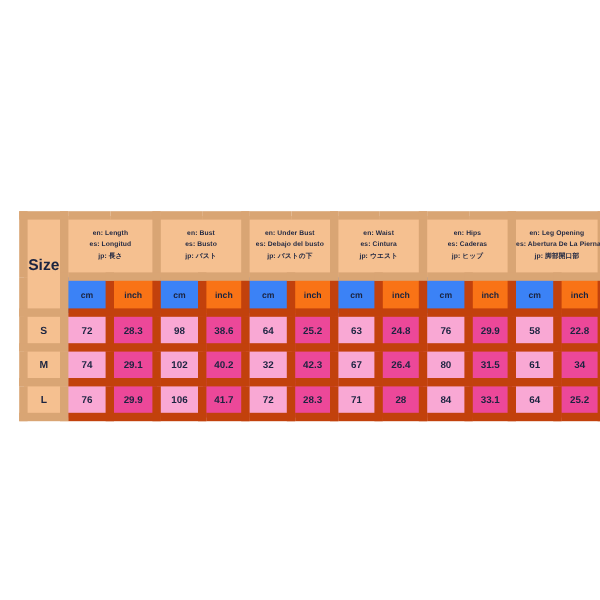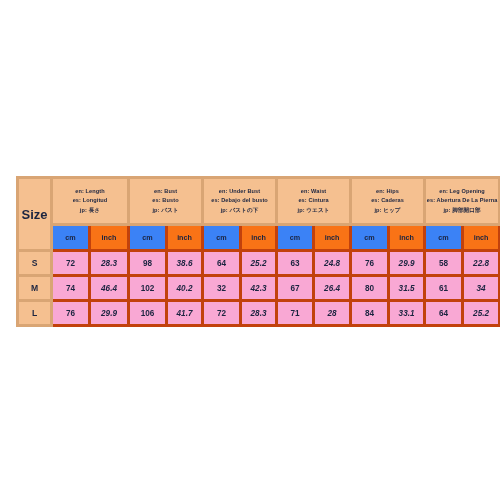--- a/index.html
+++ b/index.html
@@ -22,21 +22,21 @@
   #size-table {
     position: absolute;
     left: 16px;
     top: 176px;
     width: 466px;
     border-collapse: collapse;
     table-layout: fixed;
     background: #ffffff;
   }
   #size-table td, #size-table th {
-    border: 3px solid #c2410c;
+    border: 7px solid #c2410c;
     padding: 0;
     margin: 0;
     text-align: center;
     vertical-align: middle;
     color: #1b2440;
   }
   
   .size-corner {
     background: #f5c090;
     font-size: 13px;
@@ -79,21 +79,21 @@
     font-weight: bold;
     color: #1b2440;
   }
   
   .d-cell {
     height: 22px;
     font-size: 8.2px;
     font-weight: bold;
   }
   .d-cm { background: #f9a8d4; }
-  .d-in { background: #f9a8d4; font-style: italic; }
+  .d-in { background: #ec4899; }
 </style>
 </head>
 <body>
 
 <div id="canvas">
   <table id="size-table">
     <colgroup id="table-colgroup">
         <col style="width: 34px;">
         <col style="width: 38px;">
         <col style="width: 39px;">
@@ -169,21 +169,21 @@
           <td class="d-cell d-cm">63</td>
           <td class="d-cell d-in">24.8</td>
           <td class="d-cell d-cm">76</td>
           <td class="d-cell d-in">29.9</td>
           <td class="d-cell d-cm">58</td>
           <td class="d-cell d-in">22.8</td>
         </tr>
         <tr>
           <td class="size-label">M</td>
           <td class="d-cell d-cm">74</td>
-          <td class="d-cell d-in">46.4</td>
+          <td class="d-cell d-in">29.1</td>
           <td class="d-cell d-cm">102</td>
           <td class="d-cell d-in">40.2</td>
           <td class="d-cell d-cm">32</td>
           <td class="d-cell d-in">42.3</td>
           <td class="d-cell d-cm">67</td>
           <td class="d-cell d-in">26.4</td>
           <td class="d-cell d-cm">80</td>
           <td class="d-cell d-in">31.5</td>
           <td class="d-cell d-cm">61</td>
           <td class="d-cell d-in">34</td>

